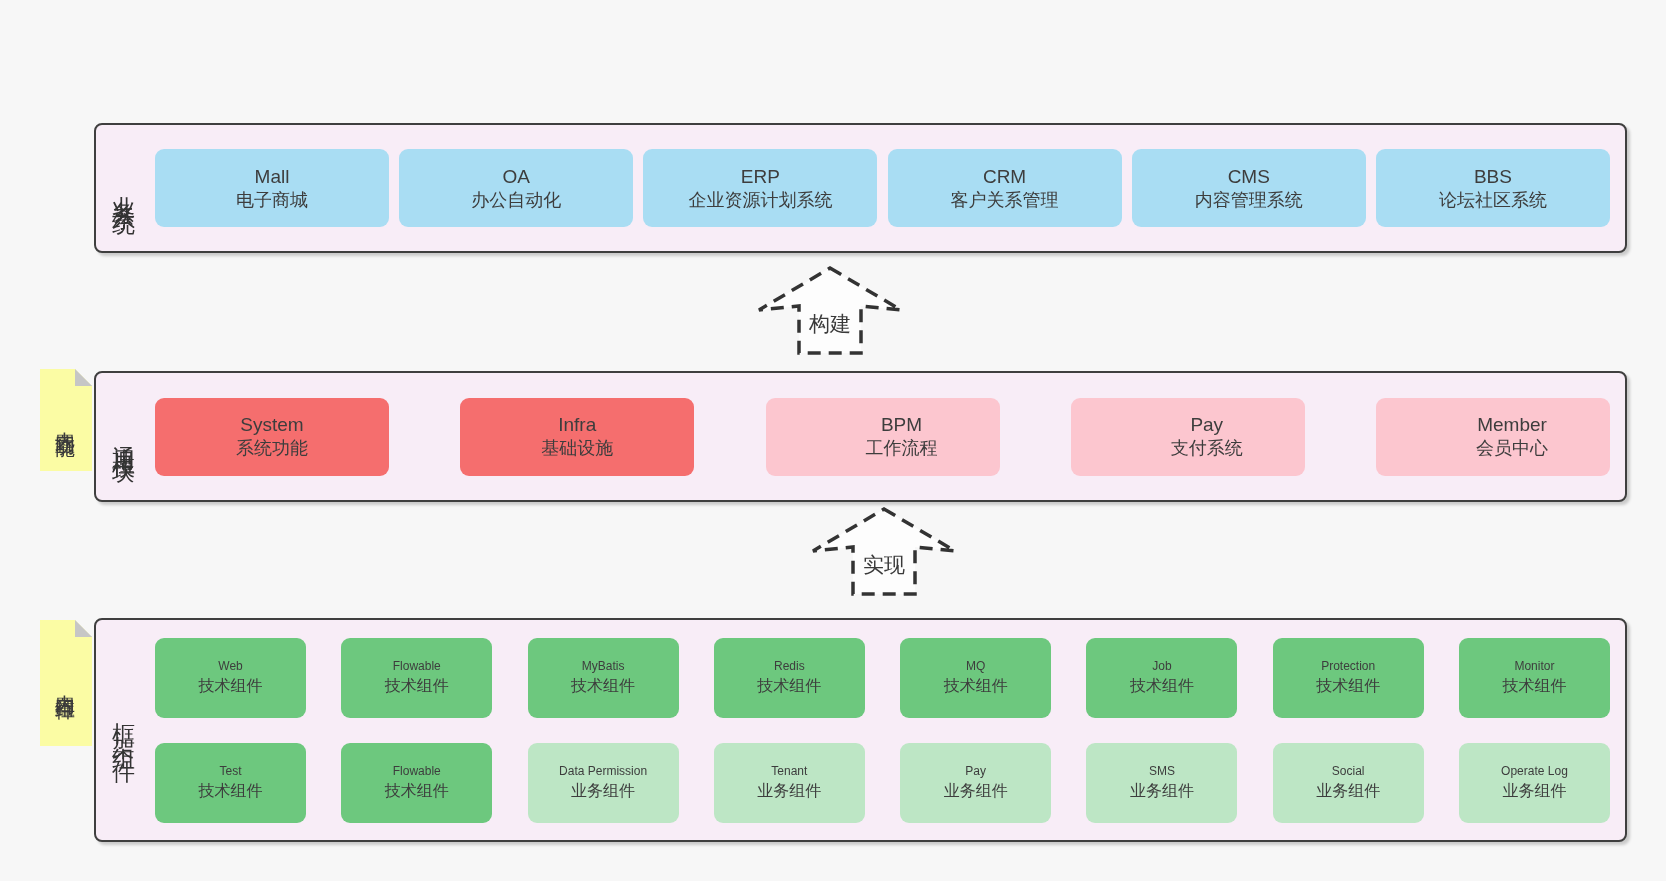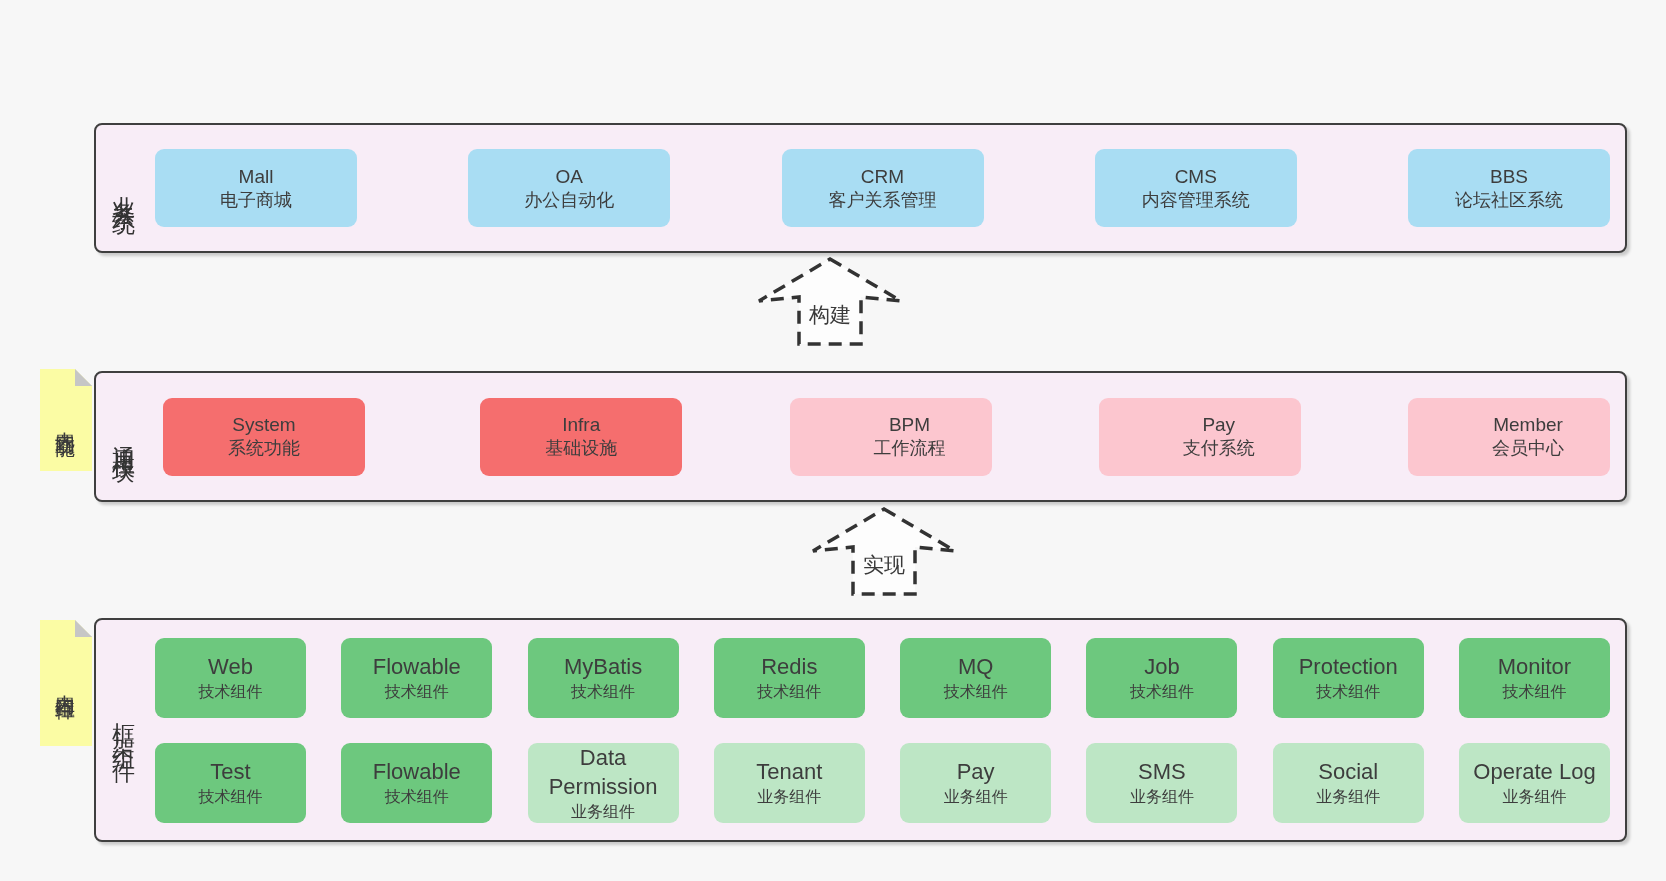--- a/index.html
+++ b/index.html
@@ -31,49 +31,49 @@
   .rows{
     position:absolute;left:59px;right:15px;top:0;bottom:0;
     display:flex;flex-direction:column;justify-content:center;gap:25px;
   }
   .box-row{display:flex;justify-content:space-between;}
   .box{
     height:78px;border-radius:9px;display:flex;flex-direction:column;
     justify-content:center;align-items:center;text-align:center;
     line-height:1.32;padding:2px 10px;
   }
-  .panel-business .box,.panel-modules .box{width:202px;}
+  .panel-business .box,.panel-modules .box{width:234px;}
   .panel-components .box{width:151px;height:80px;padding:2px 12px;}
   .box-title{font-size:19px;}
   .box-subtitle{font-size:18px;}
-  .panel-components .box-title{font-size:22px;}
+  .panel-components .box-title{font-size:12px;}
   .panel-components .box-subtitle{font-size:16px;}
   .box-blue{background:var(--blue);}
-  .box-red{background:var(--red);margin-left:8px;}
+  .box-red{background:var(--red);}
   .box-pink{background:var(--pink);padding-left:48px;}
   .box-green{background:var(--green);}
   .box-green_light{background:var(--green-light);}
   .sticky{
     position:absolute;left:40px;width:52px;background:var(--sticky-yellow);
     box-shadow:1px 1px 2px rgba(0,0,0,0.15);
   }
   .sticky-modules{top:369px;height:102px;}
   .sticky-components{top:620px;height:126px;}
   .sticky{clip-path:polygon(0 0,calc(100% - 17px) 0,100% 17px,100% 100%,0 100%);}
   .sticky .fold{
     position:absolute;top:0;right:0;width:17px;height:17px;
     background:linear-gradient(to bottom left,rgba(0,0,0,0) 49%,var(--sticky-fold) 50%);
   }
   .sticky-text{
     position:absolute;left:50%;top:50%;transform:translate(-50%,-50%);
     writing-mode:vertical-lr;text-orientation:upright;
     font-size:20px;letter-spacing:2px;color:#3a3a3a;white-space:nowrap;
   }
   .arrow{position:absolute;width:150px;height:92px;}
-  .arrow-build{left:755px;top:256px;}
+  .arrow-build{left:755px;top:265px;}
   .arrow-implement{left:809px;top:506px;}
   .arrow svg{display:block;width:100%;height:100%;}
   .arrow text{
     font-family:"Liberation Sans","DejaVu Sans",sans-serif;
     font-size:21px;fill:#3a3a3a;
   }
 </style>
 </head>
 <body>
 
@@ -85,20 +85,24 @@
         <div class="box-row">
           <div class="box box-blue">
             <div class="box-title">Mall</div>
             <div class="box-subtitle">电子商城</div>
           </div>
           <div class="box box-blue">
             <div class="box-title">OA</div>
             <div class="box-subtitle">办公自动化</div>
           </div>
           <div class="box box-blue">
+            <div class="box-title">ERP</div>
+            <div class="box-subtitle">企业资源计划系统</div>
+          </div>
+          <div class="box box-blue">
             <div class="box-title">CRM</div>
             <div class="box-subtitle">客户关系管理</div>
           </div>
           <div class="box box-blue">
             <div class="box-title">CMS</div>
             <div class="box-subtitle">内容管理系统</div>
           </div>
           <div class="box box-blue">
             <div class="box-title">BBS</div>
             <div class="box-subtitle">论坛社区系统</div>

